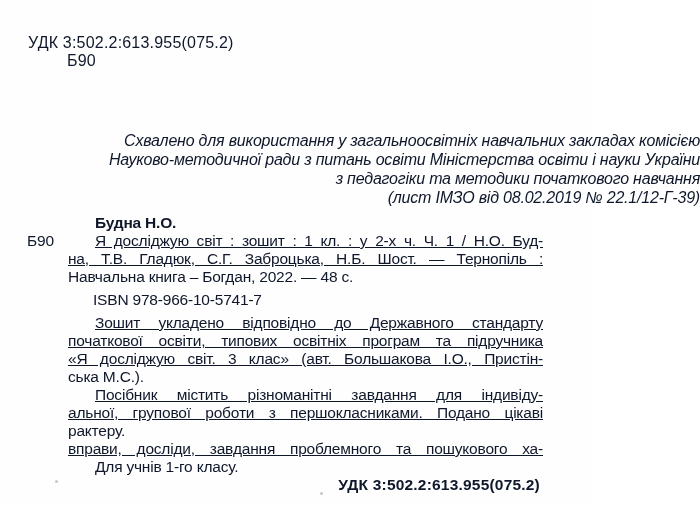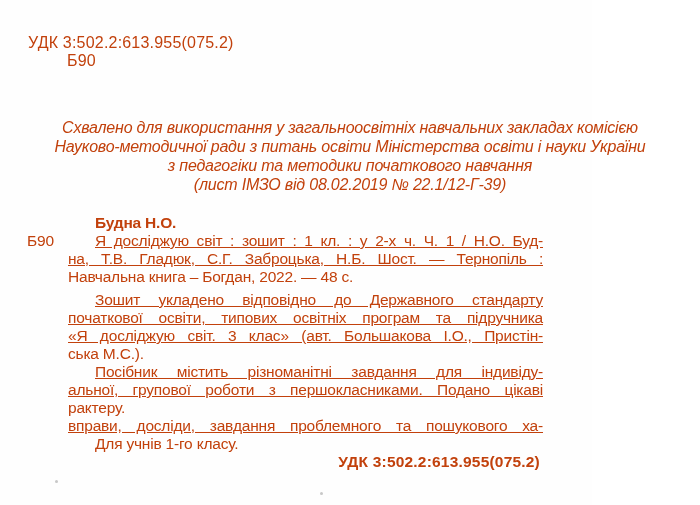--- a/index.html
+++ b/index.html
@@ -6,41 +6,41 @@
   html, body { width: 700px; height: 505px; }
   body {
     font-family: "Liberation Sans", sans-serif;
     overflow: hidden;
   }
   .page {
     position: relative;
     width: 592px;
     height: 505px;
     background: #fefefe;
-    color: #c2410c;
+    color: #0f172a;
   }
 
   
   .udk-block {
     position: absolute;
     left: 28px;
     top: 34px;
     font-size: 16px;
     line-height: 18px;
     letter-spacing: 0.2px;
   }
   .udk-block .code { text-indent: 39px; }
 
   
   .approval {
     position: absolute;
     left: 0;
-    top: 118px;
+    top: 131px;
     width: 700px;
-    text-align: center;
+    text-align: right;
     font-style: italic;
     font-size: 16px;
     line-height: 19px;
     letter-spacing: -0.2px;
   }
 
   
   .catalog {
     position: absolute;
     left: 68px;
@@ -100,20 +100,21 @@
 
   <div class="catalog">
     <div class="shelf-code">Б90</div>
 
     <div class="line author ind">Будна Н.О.</div>
 
     <div class="line just ind">Я досліджую світ : зошит : 1 кл. : у 2-х ч. Ч. 1 / Н.О. Буд-</div>
     <div class="line just">на, Т.В. Гладюк, С.Г. Заброцька, Н.Б. Шост. — Тернопіль :</div>
     <div class="line">Навчальна книга – Богдан, 2022. — 48 с.</div>
 
+    <div class="line isbn">ISBN 978-966-10-5741-7</div>
 
     <div class="line just ind gap-above">Зошит укладено відповідно до Державного стандарту</div>
     <div class="line just">початкової освіти, типових освітніх програм та підручника</div>
     <div class="line just">«Я досліджую світ. 3 клас» (авт. Большакова І.О., Пристін-</div>
     <div class="line">ська М.С.).</div>
 
     <div class="line just ind">Посібник містить різноманітні завдання для індивіду-</div>
     <div class="line just">альної, групової роботи з першокласниками. Подано цікаві</div>
     <div class="line">рактеру.</div>
     <div class="line just">вправи, досліди, завдання проблемного та пошукового ха-</div>

